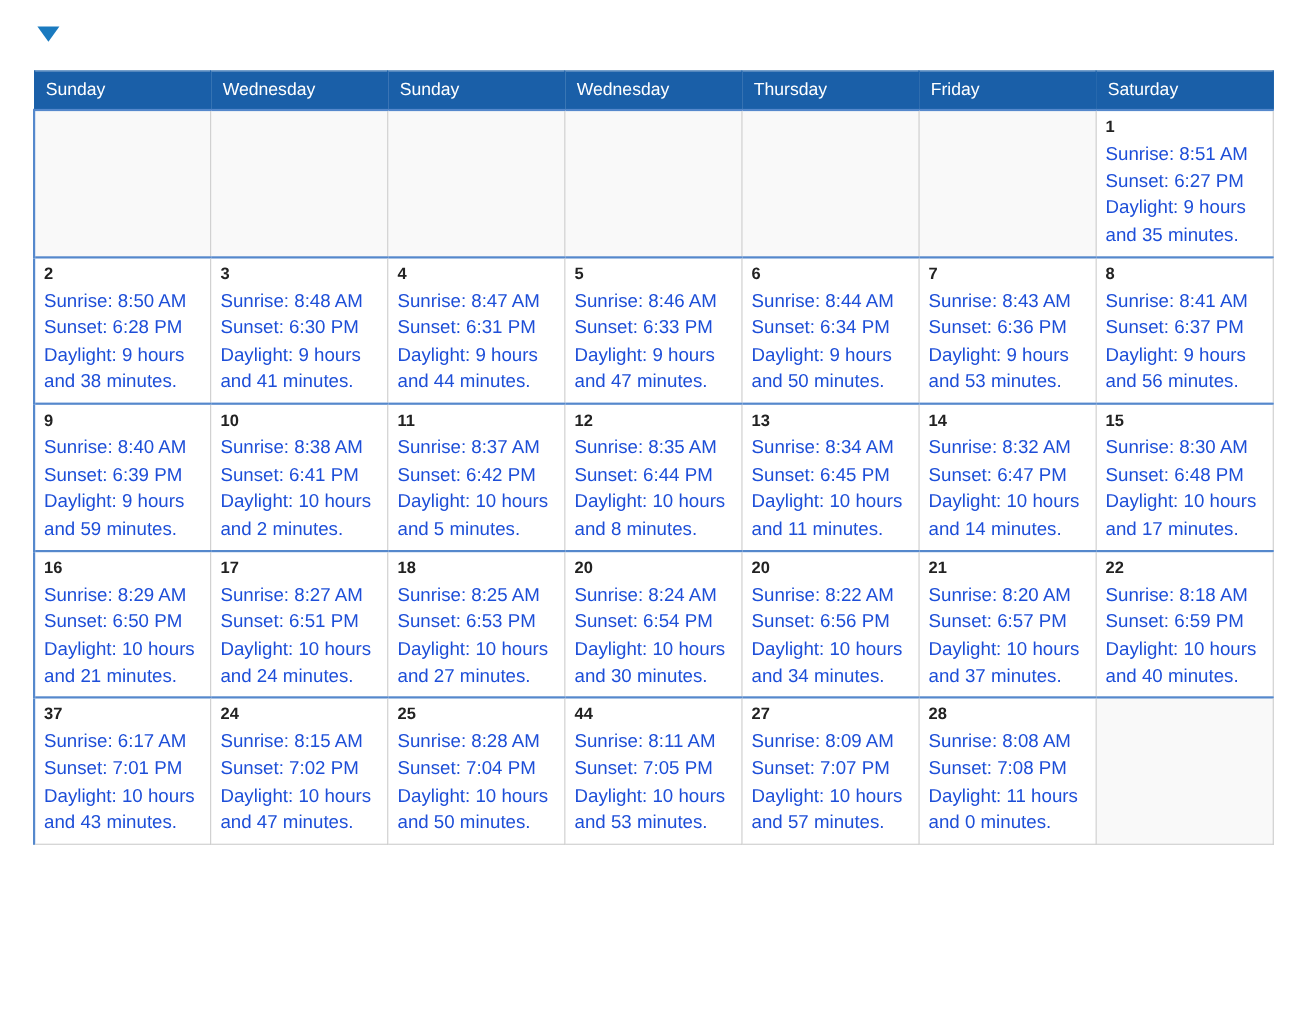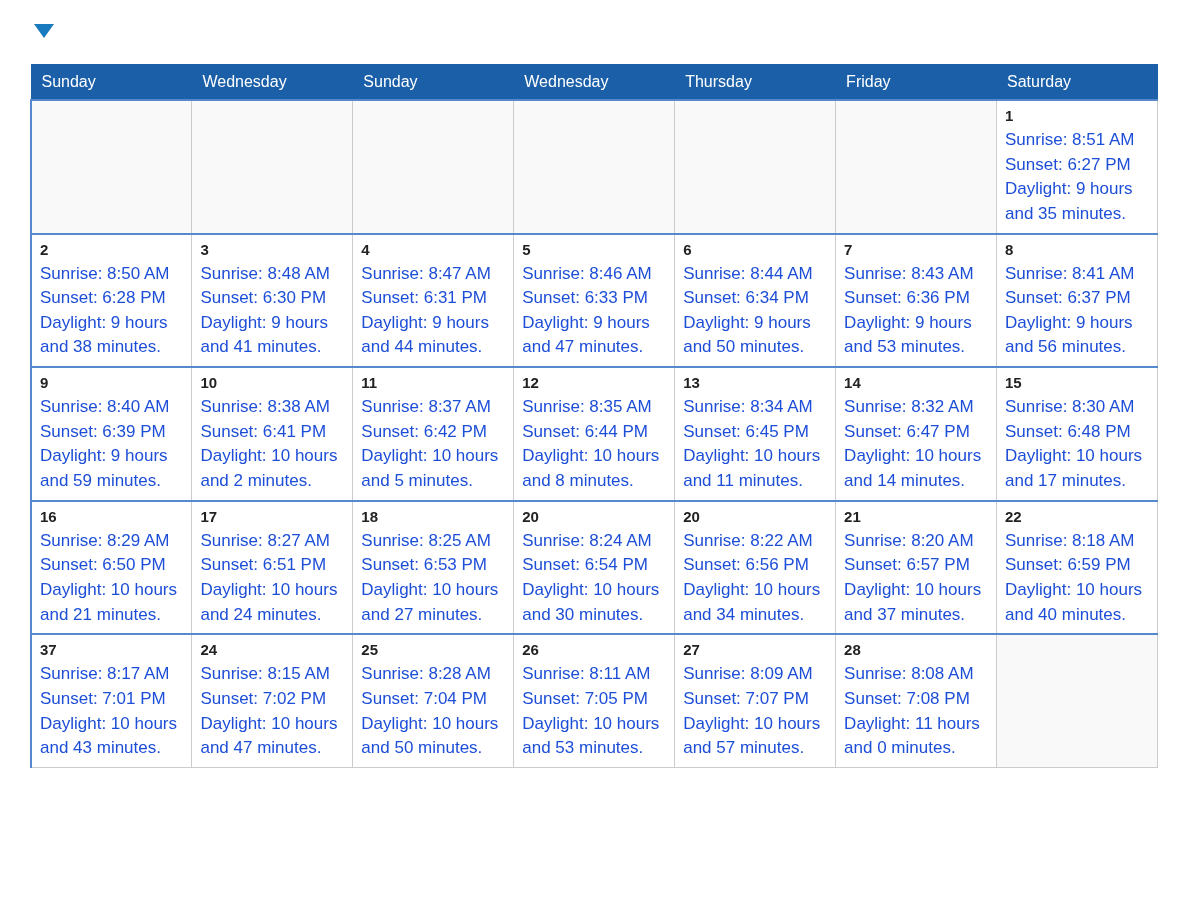--- a/index.html
+++ b/index.html
@@ -275,38 +275,38 @@
         <td>
           <span class="day-number">22</span>
           <div class="day-info">Sunrise: 8:18 AM
 Sunset: 6:59 PM
 Daylight: 10 hours and 40 minutes.</div>
         </td>
       </tr>
       <tr>
         <td>
           <span class="day-number">37</span>
-          <div class="day-info">Sunrise: 8:17 AM
+          <div class="day-info">Sunrise: 6:17 AM
 Sunset: 7:01 PM
 Daylight: 10 hours and 43 minutes.</div>
         </td>
         <td>
           <span class="day-number">24</span>
           <div class="day-info">Sunrise: 8:15 AM
 Sunset: 7:02 PM
 Daylight: 10 hours and 47 minutes.</div>
         </td>
         <td>
           <span class="day-number">25</span>
           <div class="day-info">Sunrise: 8:28 AM
 Sunset: 7:04 PM
 Daylight: 10 hours and 50 minutes.</div>
         </td>
         <td>
-          <span class="day-number">26</span>
+          <span class="day-number">44</span>
           <div class="day-info">Sunrise: 8:11 AM
 Sunset: 7:05 PM
 Daylight: 10 hours and 53 minutes.</div>
         </td>
         <td>
           <span class="day-number">27</span>
           <div class="day-info">Sunrise: 8:09 AM
 Sunset: 7:07 PM
 Daylight: 10 hours and 57 minutes.</div>
         </td>

